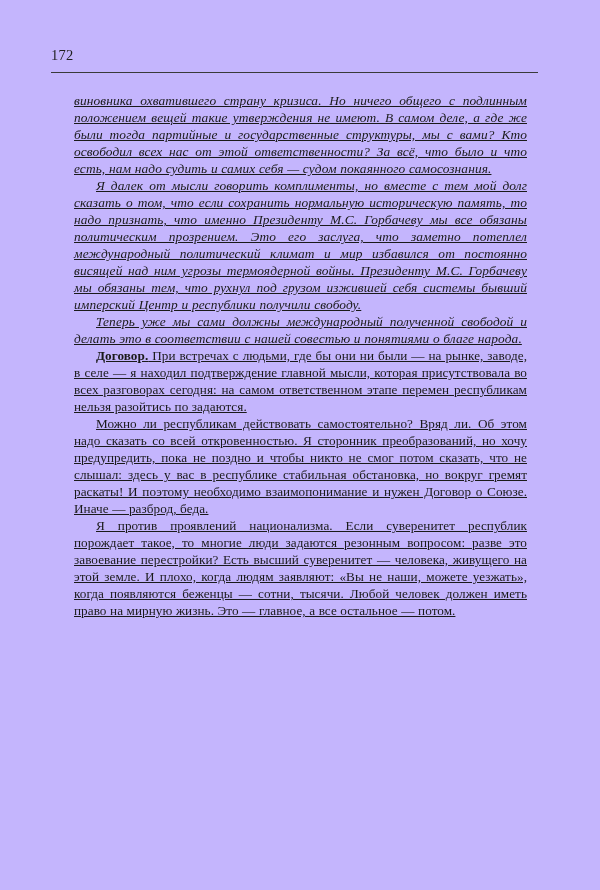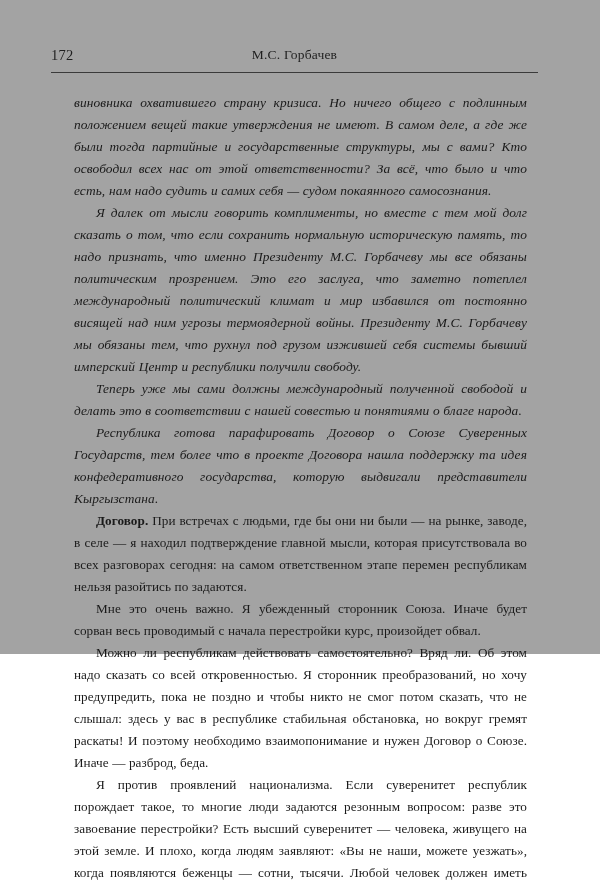--- a/index.html
+++ b/index.html
@@ -14,22 +14,22 @@
     font-family: "Liberation Serif", "DejaVu Serif", serif;
     color: #1a1a1a;
     overflow: hidden;
   }
 
   .page {
     position: absolute;
     left: 0;
     top: 0;
     width: 600px;
-    height: 654px;
-    background: #a3a3a3;
+    height: 890px;
+    background: #c4b5fd;
   }
 
   
   .running-head {
     position: absolute;
     left: 51px;
     top: 46px;
     width: 487px;
     height: 22px;
   }
@@ -66,27 +66,28 @@
   .textblock {
     position: absolute;
     left: 74px;
     top: 92px;
     width: 453px;
   }
 
   p.para {
     margin: 0;
     font-size: 13.2px;
-    line-height: 22px;
+    line-height: 17px;
     text-align: justify;
     text-justify: inter-word;
     text-indent: 22px;
     hyphens: manual;
     letter-spacing: 0.05px;
     word-spacing: 0.2px;
+    text-decoration: underline;
   }
   p.para.italic {
     font-style: italic;
     font-size: 13.4px;
     letter-spacing: 0.1px;
   }
   p.para.noindent {
     text-indent: 0;
   }
   p.para.last-line-left {
@@ -97,37 +98,34 @@
     font-style: normal;
   }
 </style>
 </head>
 <body>
 
 <div class="page">
 
   <div class="running-head">
     <span class="folio">172</span>
-    <span class="head-title">М.С. Горбачев</span>
   </div>
   <div class="head-rule"></div>
 
   <div class="textblock">
 
     <p class="para italic noindent">виновника охватившего страну кризиса. Но ничего общего с подлинным положением вещей такие утверждения не имеют. В самом деле, а где же были тогда партийные и государственные структуры, мы с вами? Кто освободил всех нас от этой ответственности? За всё, что было и что есть, нам надо судить и самих себя — судом покаянного самосознания.</p>
 
     <p class="para italic">Я далек от мысли говорить комплименты, но вместе с тем мой долг сказать о том, что если сохранить нормальную историческую память, то надо признать, что именно Президенту М.С. Горбачеву мы все обязаны политическим прозрением. Это его заслуга, что заметно потеплел международный политический климат и мир избавился от постоянно висящей над ним угрозы термоядерной войны. Президенту М.С. Горбачеву мы обязаны тем, что рухнул под грузом изжившей себя системы бывший имперский Центр и республики получили свободу.</p>
 
     <p class="para italic last-line-left">Теперь уже мы сами должны международный полученной свободой и делать это в соответствии с нашей совестью и понятиями о благе народа.</p>
 
-    <p class="para italic last-line-left">Республика готова парафировать Договор о Союзе Суверенных Государств, тем более что в проекте Договора нашла поддержку та идея конфедеративного государства, которую выдвигали представители Кыргызстана.</p>
 
     <p class="para"><span class="speaker">Договор.</span><span> При встречах с людьми, где бы они ни были — на рынке, заводе, в селе — я находил подтверждение главной мысли, которая присутствовала во всех разговорах сегодня: на самом ответственном этапе перемен республикам нельзя разойтись по задаются.</span></p>
 
-    <p class="para last-line-left">Мне это очень важно. Я убежденный сторонник Союза. Иначе будет сорван весь проводимый с начала перестройки курс, произойдет обвал.</p>
 
     <p class="para last-line-left">Можно ли республикам действовать самостоятельно? Вряд ли. Об этом надо сказать со всей откровенностью. Я сторонник преобразований, но хочу предупредить, пока не поздно и чтобы никто не смог потом сказать, что не слышал: здесь у вас в республике стабильная обстановка, но вокруг гремят раскаты! И поэтому необходимо взаимопонимание и нужен Договор о Союзе. Иначе — разброд, беда.</p>
 
     <p class="para last-line-left">Я против проявлений национализма. Если суверенитет республик порождает такое, то многие люди задаются резонным вопросом: разве это завоевание перестройки? Есть высший суверенитет — человека, живущего на этой земле. И плохо, когда людям заявляют: «Вы не наши, можете уезжать», когда появляются беженцы — сотни, тысячи. Любой человек должен иметь право на мирную жизнь. Это — главное, а все остальное — потом.</p>
 
   </div>
 
 </div>
 
 </body></html>

